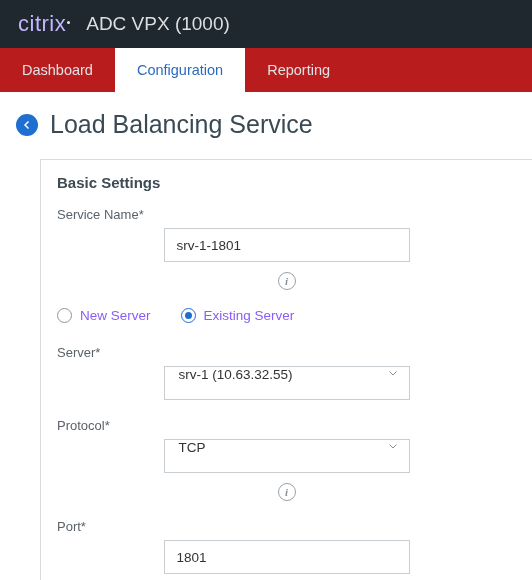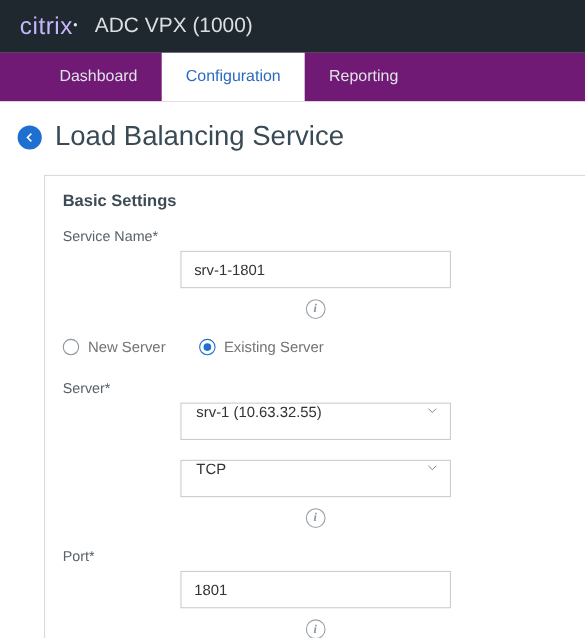--- a/index.html
+++ b/index.html
@@ -3,21 +3,21 @@
 <meta charset="utf-8">
 <style>
   * { box-sizing: border-box; margin: 0; padding: 0; font-family: -apple-system, BlinkMacSystemFont, "Segoe UI", Arial, sans-serif; }
   body { width: 532px; height: 580px; overflow: hidden; background: #fff; color: #333; }
 
   .topbar { background: #1f282e; color: #fff; height: 48px; display: flex; align-items: center; padding: 0 18px; }
   .brand-citrix { font-size: 22px; letter-spacing: 0.5px; font-weight: 400; color: #c4b5fd; }
   .brand-dot { display: inline-block; width:3px; height:3px; background:#e8e8e8; border-radius:50%; margin:0 2px 3px 1px; vertical-align: baseline;}
   .brand-product { font-size: 19px; color: #dcdfe1; margin-left: 14px; font-weight: 400;}
 
-  .tabs { background: #701a75; display: flex; height: 44px; padding-left: 32px; }
+  .tabs { background: #b91c1c; display: flex; height: 44px; }
   .tab { color: #dfe3e6; font-size: 14.5px; padding: 0 22px; display: flex; align-items: center; cursor: pointer; }
   .tab.active { background: #fff; color: #2b6bbf; }
 
   .page { padding: 18px 0 0 12px; }
   .page-head { display: flex; align-items: center; gap: 12px; padding-left: 4px; }
   .back-btn { width: 22px; height: 22px; border-radius: 50%; background: #1f6fd0; display:flex; align-items:center; justify-content:center; cursor:pointer;}
   .back-btn svg { width:12px; height:12px; fill:#fff; }
   .page-title { font-size: 25px; color: #3a4a55; font-weight: 400; }
 
   .panel { margin: 20px 0 0 28px; border: 1px solid #d7dbde; border-right: none; border-bottom: none; }
@@ -31,21 +31,21 @@
   .chev { width:12px; height:12px; }
   .chev path { stroke:#6b747a; stroke-width:1.6; fill:none; }
   .info-icon { width:18px; height:18px; border:1.4px solid #9aa2a8; border-radius:50%; display:flex; align-items:center; justify-content:center; color:#8b9399; font-size:11px; font-style: italic; font-family: Georgia, serif; cursor:pointer; font-weight:600;}
 
   .radio-row { display:flex; gap: 30px; margin-bottom: 22px; align-items:center;}
   .radio { display:flex; align-items:center; gap:8px; cursor:pointer;}
   .radio-outer { width:15px; height:15px; border:1.5px solid #8e969c; border-radius:50%; display:flex; align-items:center; justify-content:center;}
   .radio.checked .radio-outer { border-color:#1f6fd0;}
   .radio-inner { width:7px; height:7px; border-radius:50%; background:#1f6fd0; display:none;}
   .radio.checked .radio-inner { display:block;}
-  .radio-label { font-size:13.5px; color:#737373;}
+  .radio-label { font-size:13.5px; color:#8b5cf6;}
 
   .more-row { border-top:1px solid #e2e5e7; padding: 12px 16px; display:flex; align-items:center; gap:8px; cursor:pointer;}
   .more-row .tri { width:0; height:0; border-top:5px solid transparent; border-bottom:5px solid transparent; border-left:6px solid #5c656c;}
   .more-row span { font-size:13.5px; color:#3a434a;text-decoration:underline;}
 </style>
 </head>
 <body>
 
 <div class="topbar">
   <span class="brand-citrix">citrix</span>
@@ -96,20 +96,21 @@
       <label class="field-label">Server*</label>
       <div class="row">
         <div class="select">
           <span>srv-1 (10.63.32.55)</span>
           <svg class="chev" viewBox="0 0 24 24">
               <path d="M5 9l7 7 7-7"></path>
             </svg>
         </div>
       </div>
 
+      <label class="field-label">Protocol*</label>
       <div class="row">
         <div class="select">
           <span>TCP</span>
           <svg class="chev" viewBox="0 0 24 24">
               <path d="M5 9l7 7 7-7"></path>
             </svg>
         </div>
         <div class="info-icon">i</div>
       </div>
 

